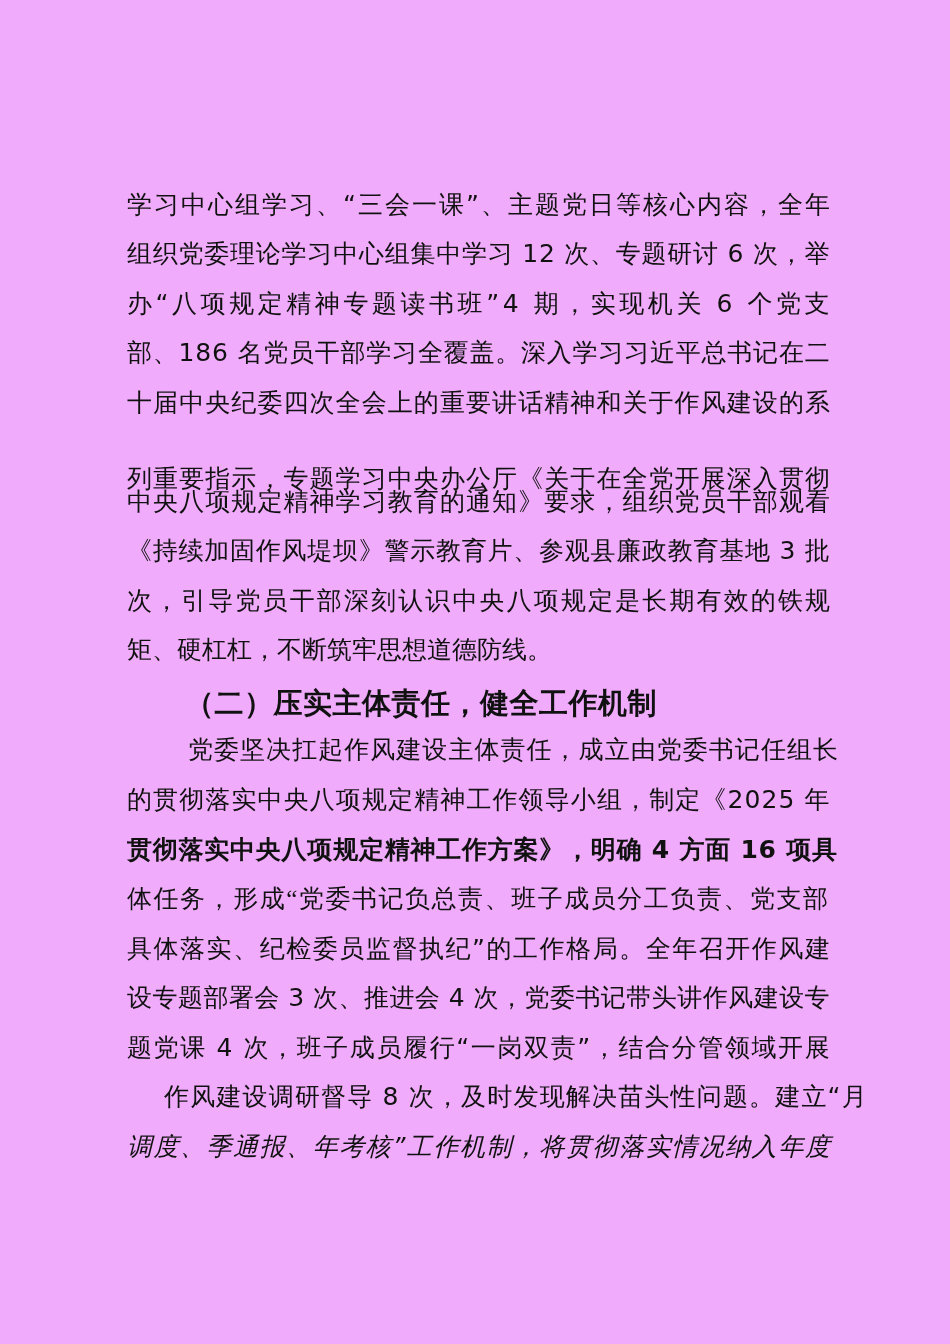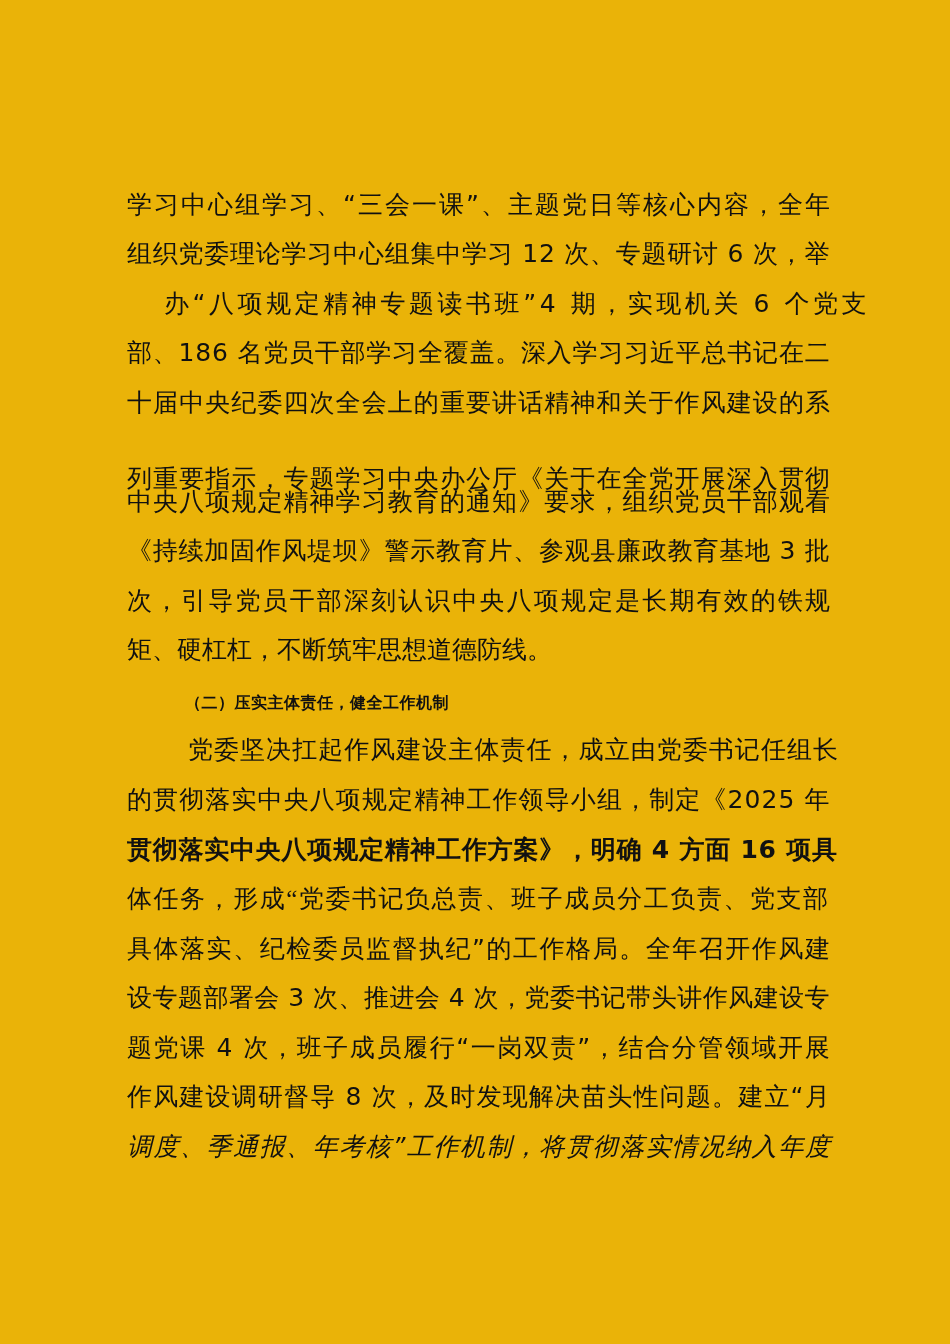--- a/index.html
+++ b/index.html
@@ -13,21 +13,21 @@
       position: relative;
       overflow: hidden;
       font-family: "DejaVu Sans", "Liberation Sans", sans-serif;
       color: #111111;
     }
     .page {
       position: absolute;
       left: 0; top: 0;
       width: 950px;
       height: 1344px;
-      background: #eab308;
+      background: #f0abfc;
     }
     .line {
       position: absolute;
       left: 127px;
       width: 703px;
       height: 36px;
       line-height: 36px;
       font-size: 25px;
       white-space: nowrap;
       text-align: justify;
@@ -39,51 +39,51 @@
       width: 650px;
     }
     .line.last {
       text-align-last: left;
     }
     .heading {
       position: absolute;
       left: 185px;
       height: 36px;
       line-height: 36px;
-      font-size: 16px;
+      font-size: 29px;
       font-weight: bold;
       white-space: nowrap;
       letter-spacing: 0.5px;
     }
   </style>
 </head>
 <body>
 
 <div class="page">
 
   <div>
     <div class="line" style="top: 187px; text-align: left; text-align-last: left; width: 703px; letter-spacing: 2px;">学习中心组学习、“三会一课”、主题党日等核心内容，全年</div>
     <div class="line" style="top: 236px; text-align: left; text-align-last: left; width: 703px; letter-spacing: 0.766667px;">组织党委理论学习中心组集中学习 12 次、专题研讨 6 次，举</div>
-    <div class="line" style="top: 286px; text-align: center; text-align-last: left; width: 703px; letter-spacing: 3.55556px; margin-left: 37px;">办“八项规定精神专题读书班”4 期，实现机关 6 个党支</div>
+    <div class="line" style="top: 286px; text-align: center; text-align-last: left; width: 703px; letter-spacing: 3.55556px;">办“八项规定精神专题读书班”4 期，实现机关 6 个党支</div>
     <div class="line" style="top: 335px; text-align: left; text-align-last: left; width: 703px; letter-spacing: 0.785714px;">部、186 名党员干部学习全覆盖。深入学习习近平总书记在二</div>
     <div class="line" style="top: 385px; text-align: left; text-align-last: left; width: 703px; letter-spacing: 1.07692px;">十届中央纪委四次全会上的重要讲话精神和关于作风建设的系</div>
     <div class="line" style="top: 434px; text-align: left; text-align-last: left; width: 703px; letter-spacing: 1.07692px; margin-top: 27px;">列重要指示，专题学习中央办公厅《关于在全党开展深入贯彻</div>
     <div class="line" style="top: 484px; text-align: left; text-align-last: left; width: 703px; letter-spacing: 1.07692px;">中央八项规定精神学习教育的通知》要求，组织党员干部观看</div>
     <div class="line" style="top: 533px; text-align: left; text-align-last: left; width: 703px; letter-spacing: 0.75px;">《持续加固作风堤坝》警示教育片、参观县廉政教育基地 3 批</div>
     <div class="line" style="top: 583px; text-align: left; text-align-last: left; width: 703px; letter-spacing: 2.12px;">次，引导党员干部深刻认识中央八项规定是长期有效的铁规</div>
     <div class="line last" style="top:632px">矩、硬杠杠，不断筑牢思想道德防线。</div>
   </div>
 
   <div class="heading" style="top:685px">（二）压实主体责任，健全工作机制</div>
 
   <div>
     <div class="line indent" style="top: 732px; text-align: left; text-align-last: left; width: 650px; letter-spacing: 1.04167px;">党委坚决扛起作风建设主体责任，成立由党委书记任组长</div>
     <div class="line" style="top: 782px; text-align: right; text-align-last: left; width: 703px; letter-spacing: 1.10714px;">的贯彻落实中央八项规定精神工作领导小组，制定《2025 年</div>
     <div class="line" style="top: 832px; text-align: left; text-align-last: left; width: 703px; letter-spacing: 0.766667px; font-weight: bold;">贯彻落实中央八项规定精神工作方案》，明确 4 方面 16 项具</div>
     <div class="line" style="top: 881px; text-align: left; text-align-last: left; width: 703px; letter-spacing: 1.53846px; font-family: Liberation Serif, serif;">体任务，形成“党委书记负总责、班子成员分工负责、党支部</div>
     <div class="line" style="top: 931px; text-align: left; text-align-last: left; width: 703px; letter-spacing: 1.53846px;">具体落实、纪检委员监督执纪”的工作格局。全年召开作风建</div>
     <div class="line" style="top: 980px; text-align: left; text-align-last: left; width: 703px; letter-spacing: 0.466667px;">设专题部署会 3 次、推进会 4 次，党委书记带头讲作风建设专</div>
     <div class="line" style="top: 1030px; text-align: left; text-align-last: left; width: 703px; letter-spacing: 1.60714px;">题党课 4 次，班子成员履行“一岗双责”，结合分管领域开展</div>
-    <div class="line" style="top: 1079px; text-align: right; text-align-last: left; width: 703px; letter-spacing: 1.17857px;">作风建设调研督导 8 次，及时发现解决苗头性问题。建立“月</div>
+    <div class="line" style="top: 1079px; text-align: right; text-align-last: left; width: 703px; letter-spacing: 1.17857px; margin-left: 37px;">作风建设调研督导 8 次，及时发现解决苗头性问题。建立“月</div>
     <div class="line" style="top: 1129px; text-align: left; text-align-last: left; width: 703px; letter-spacing: 1.53846px; font-style: italic;">调度、季通报、年考核”工作机制，将贯彻落实情况纳入年度</div>
   </div>
 
 </div>
 
 </body></html>

